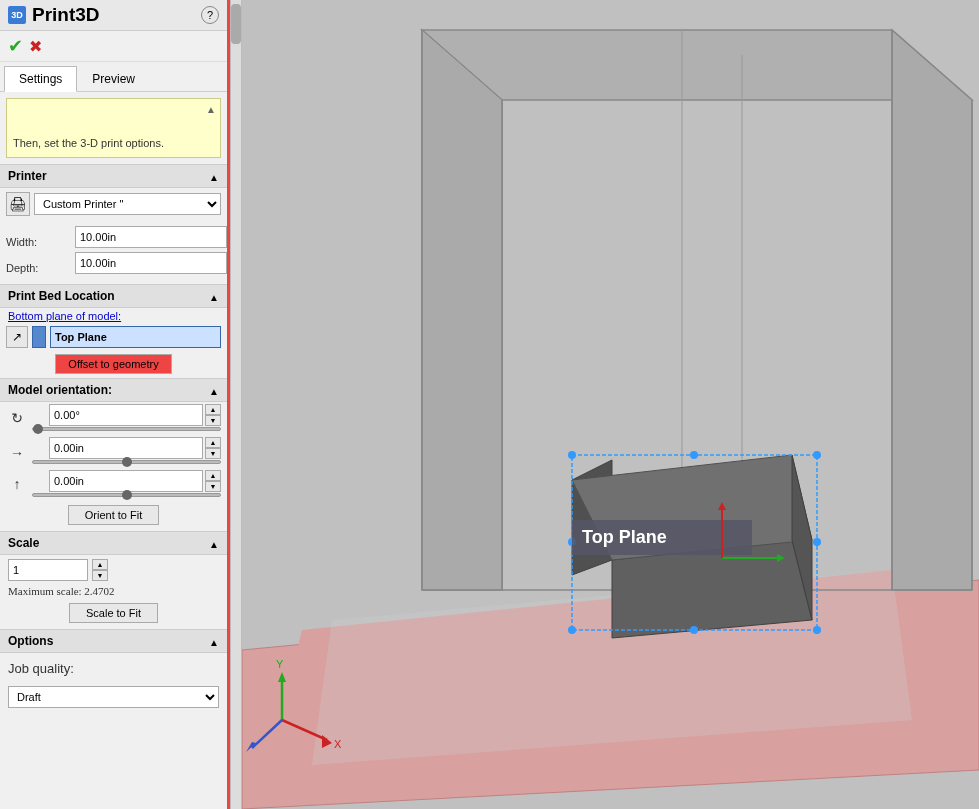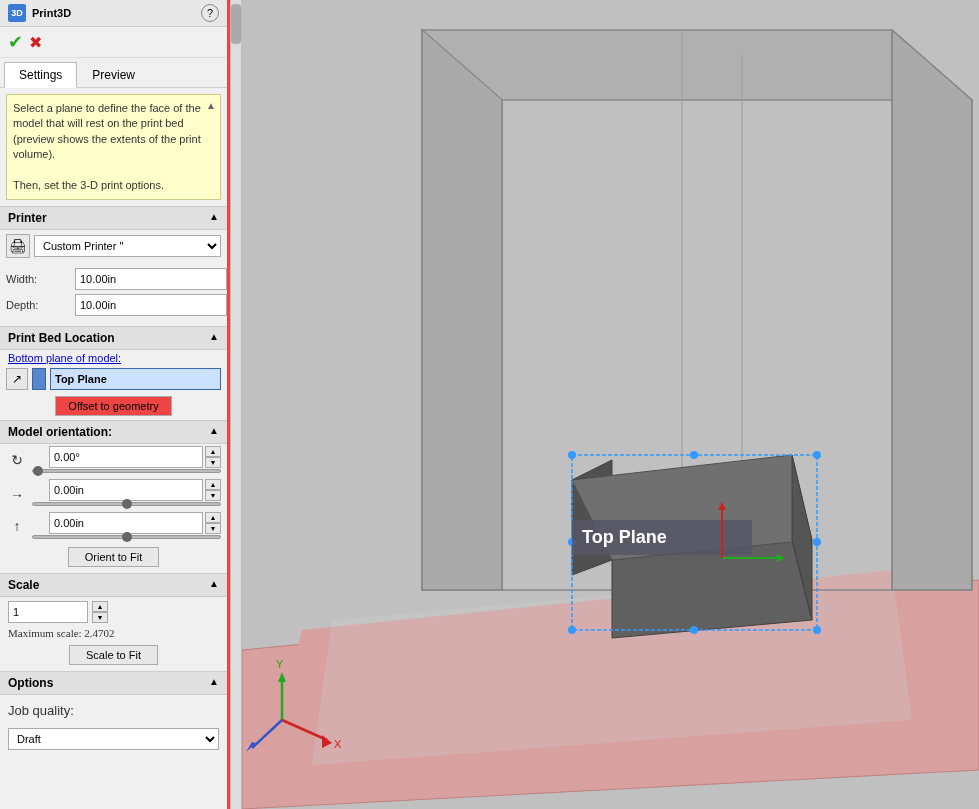--- a/index.html
+++ b/index.html
@@ -32,21 +32,21 @@
       align-items: center;
       gap: 6px;
     }
     .title-icon {
       width: 18px; height: 18px;
       background: #3a7bd5;
       border-radius: 2px;
       display: flex; align-items: center; justify-content: center;
       color: white; font-size: 9px; font-weight: bold;
     }
-    .title-text { font-size: 11px; font-weight: 600; }
+    .title-text { font-size: 19px; font-weight: 600; }
     .help-btn {
       width: 18px; height: 18px; border-radius: 50%;
       border: 1px solid #888; background: #e8e8e8;
       font-size: 11px; cursor: pointer; display: flex; align-items: center; justify-content: center;
     }
 
     
     .action-row {
       display: flex;
       align-items: center;
@@ -96,33 +96,33 @@
       cursor: pointer; font-size: 10px; color: #666;
     }
 
     
     .section-header {
       background: #e0e0e0;
       border-top: 1px solid #ccc;
       border-bottom: 1px solid #ccc;
       padding: 4px 8px;
       display: flex;
-      align-items: flex-start;
+      align-items: flex-end;
       justify-content: space-between;
       font-weight: 600;
       font-size: 12px;
       cursor: pointer;
     }
     .chevron { font-size: 10px; }
 
     
     .form-section { padding: 6px 6px; }
     .form-row {
       display: flex;
-      align-items: center;
+      align-items: flex-end;
       margin-bottom: 4px;
     }
     .form-label {
       width: 52px;
       min-width: 52px;
       font-size: 11px;
       color: #333;
     }
     .form-input-wrap {
       flex: 1;
@@ -358,21 +358,21 @@
   <div class="tabs-row">
     <div class="tab active">
       <span>Settings</span>
     </div>
     <div class="tab">
       <span>Preview</span>
     </div>
   </div>
 
   <div class="instruction-box">
-    <span>Select a  plane to define the face of the model that will rest on the print bed (preview shows the extents of the print volume).</span><br><br>
+    <br><br>
     <span>Then, set the 3-D print options.</span>
     <span class="collapse-btn-instruction">▲</span>
   </div>
 
   <div class="section-header">
     <span>Printer</span>
     <span class="chevron">▲</span>
   </div>
 
   <div class="printer-row">

